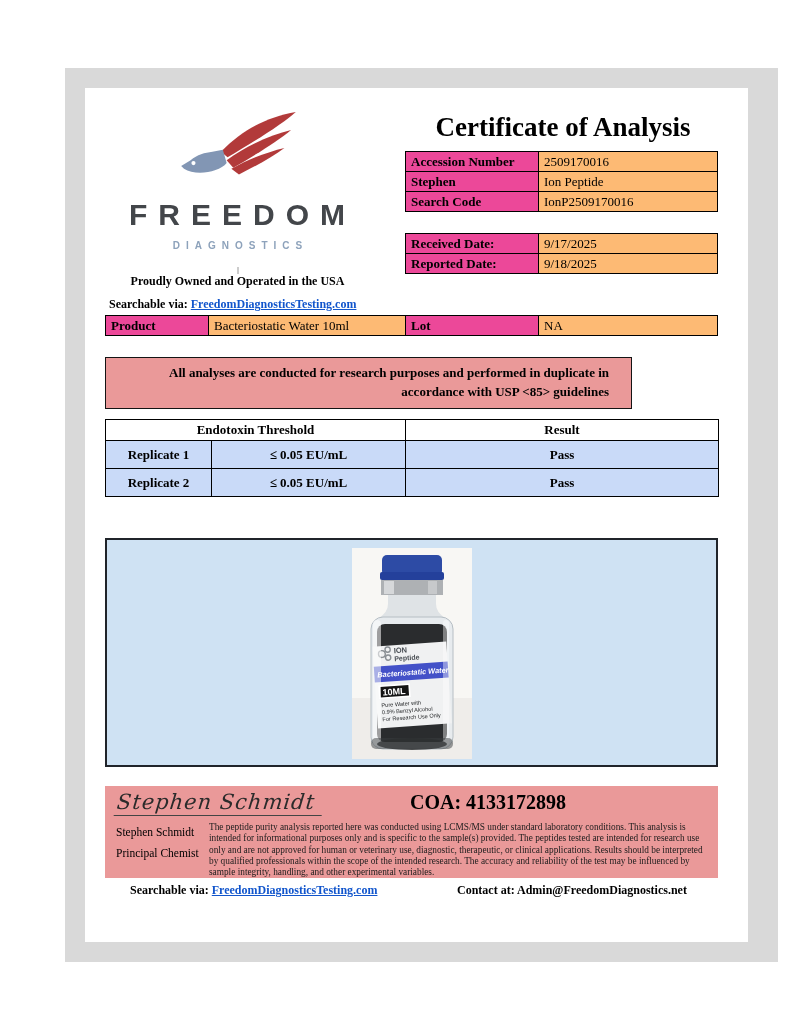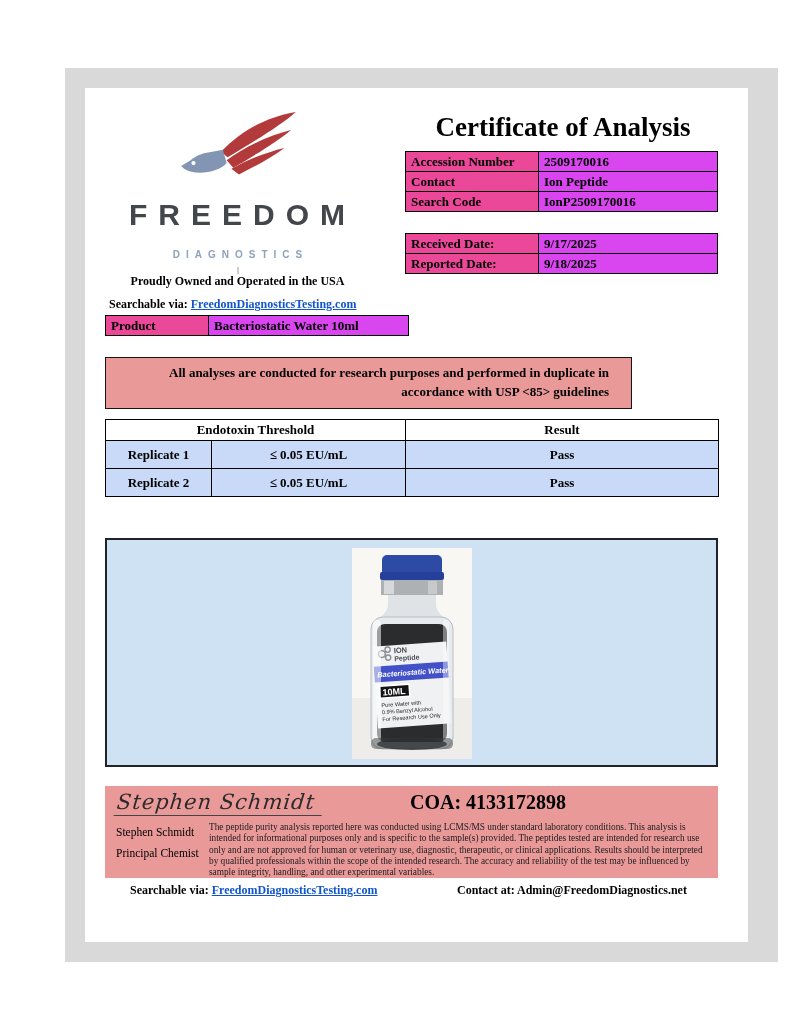--- a/index.html
+++ b/index.html
@@ -7,34 +7,34 @@
               font-family:"Liberation Serif", serif; color:#000; }
   .mat  { position:absolute; left:65px; top:68px; width:713px; height:894px; background:#d9d9d9; }
   .page { position:absolute; left:85px; top:88px; width:663px; height:854px; background:#ffffff; }
 
   
   .logo-block { position:absolute; left:20px; top:16px; width:265px; text-align:center; }
   .eagle { display:block; margin:6px auto 0 auto; }
   .brand { font-family:"Liberation Sans", sans-serif; font-weight:700; font-size:30px;
            letter-spacing:11px; margin-left:10px; color:#43464a; margin-top:16px; white-space:nowrap; }
   .subbrand { font-family:"Liberation Sans", sans-serif; font-weight:700; font-size:10px;
-              letter-spacing:6px; margin-left:6px; color:#8da2bb; margin-top:17px; white-space:nowrap; }
+              letter-spacing:6px; margin-left:6px; color:#8da2bb; margin-top:8px; white-space:nowrap; }
   .tick { position:absolute; left:20px; top:172px; width:265px; text-align:center; }
   .tick i { display:inline-block; width:2px; height:7px; background:#cccccc; }
   .tagline { position:absolute; left:20px; top:186px; width:265px; text-align:center;
              font-weight:700; font-size:12px; }
   .searchable-top { position:absolute; left:24px; top:209px; font-weight:700; font-size:12px; }
   a.doclink { color:#1155cc; font-weight:700; text-decoration:underline; }
 
   
   table.mini { border-collapse:collapse; table-layout:fixed; }
   table.mini td { border:1.5px solid #000000; height:20px; padding:1px 5px;
                   font-size:13px; vertical-align:middle; overflow:hidden; white-space:nowrap; }
   td.lbl { background:#ec4899; font-weight:700; }
-  td.val { background:#d946ef; font-weight:700; }
+  td.val { background:#fdba74; font-weight:400; }
   .product-table { position:absolute; left:20px; top:227px; width:304px; }
   .product-table td.lbl { width:103px; }
   .info-table  { position:absolute; left:320px; top:63px;  width:313px; }
   .dates-table { position:absolute; left:320px; top:145px; width:313px; }
   .lot-table   { position:absolute; left:320px; top:227px; width:313px; }
   .info-table td.lbl, .dates-table td.lbl, .lot-table td.lbl { width:133px; }
 
   
   .title { position:absolute; left:308px; top:24px; width:340px; text-align:center;
            font-weight:700; font-size:27px; line-height:30px; white-space:nowrap; }
@@ -109,21 +109,21 @@
 
   <div class="title">Certificate of Analysis</div>
 
   <table class="mini info-table">
     <tbody>
         <tr>
       <td class="lbl">Accession Number</td>
       <td class="val">2509170016</td>
     </tr>
     <tr>
-      <td class="lbl">Contact</td>
+      <td class="lbl">Stephen</td>
       <td class="val">Ion Peptide</td>
     </tr>
     <tr>
       <td class="lbl">Search Code</td>
       <td class="val">IonP2509170016</td>
     </tr>
   </tbody>
     </table>
 
   <table class="mini dates-table">
@@ -132,20 +132,28 @@
       <td class="lbl">Received Date:</td>
       <td class="val">9/17/2025</td>
     </tr>
     <tr>
       <td class="lbl">Reported Date:</td>
       <td class="val">9/18/2025</td>
     </tr>
   </tbody>
     </table>
 
+  <table class="mini lot-table">
+    <tbody>
+        <tr>
+      <td class="lbl">Lot</td>
+      <td class="val">NA</td>
+    </tr>
+  </tbody>
+    </table>
 
   <div class="banner">All analyses are conducted for research purposes and performed in duplicate in accordance with USP &lt;85&gt; guidelines</div>
 
   <table class="results-table">
     <colgroup>
         <col class="col-rep">
         <col class="col-thr">
         <col class="col-res">
       </colgroup>
     <tbody>

